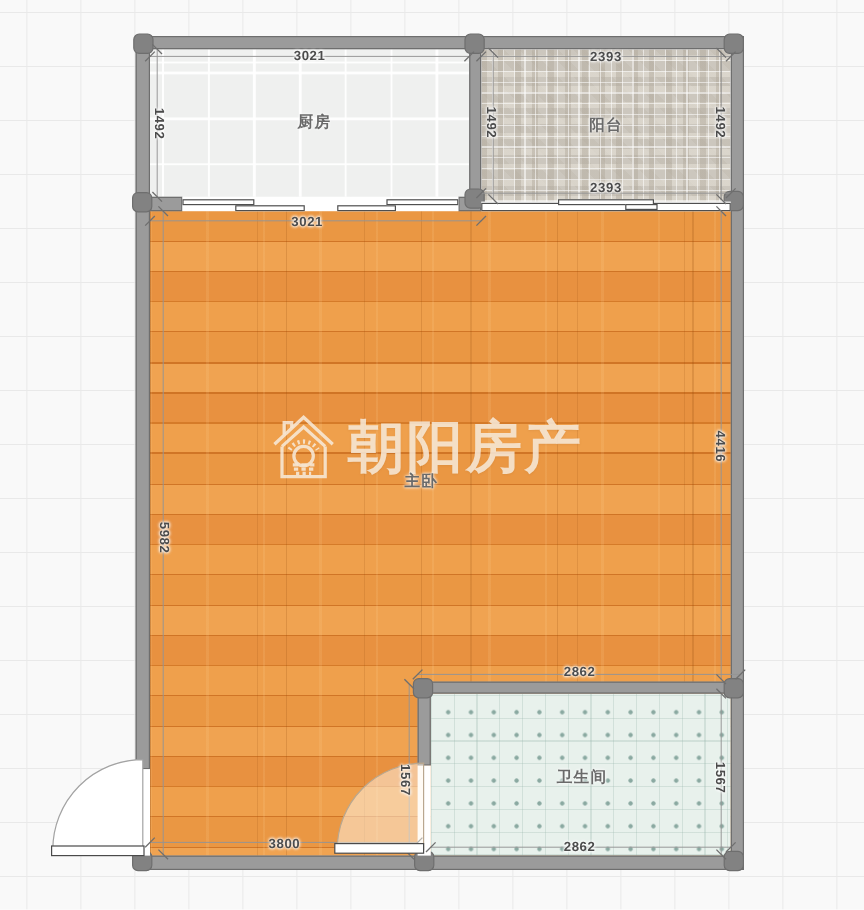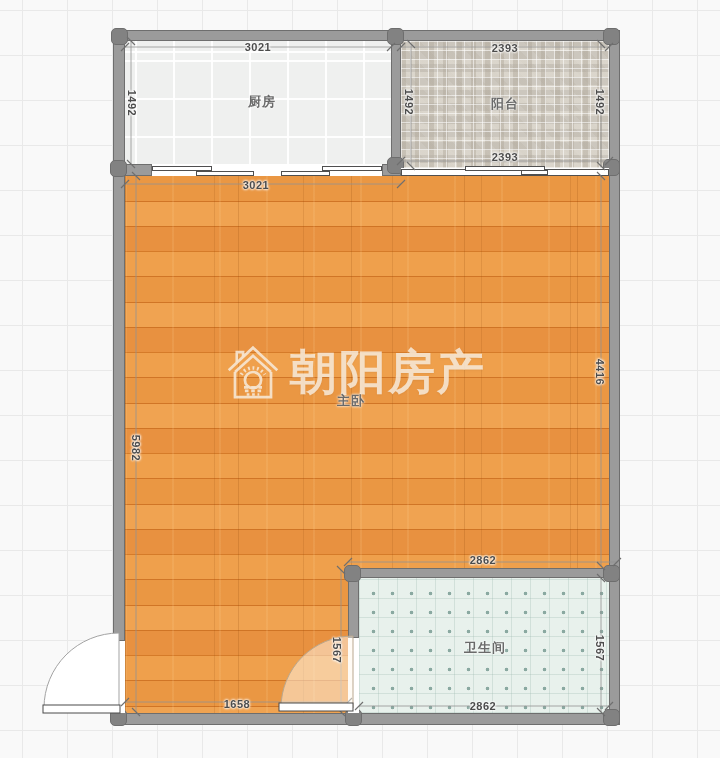--- a/index.html
+++ b/index.html
@@ -210,19 +210,19 @@
 
   <div class="abs dim" style="left:236px;top:40px">3021</div>
   <div class="abs dim v" style="left:110px;top:96px">1492</div>
   <div class="abs dim" style="left:483px;top:41px">2393</div>
   <div class="abs dim v" style="left:387px;top:95px">1492</div>
   <div class="abs dim v" style="left:578px;top:95px">1492</div>
   <div class="abs dim" style="left:483px;top:150px">2393</div>
   <div class="abs dim" style="left:234px;top:178px">3021</div>
   <div class="abs dim v" style="left:114px;top:441px">5982</div>
   <div class="abs dim v" style="left:578px;top:365px">4416</div>
-  <div class="abs dim" style="left:215px;top:697px">1658</div>
+  <div class="abs dim" style="left:215px;top:697px">3800</div>
   <div class="abs dim" style="left:461px;top:553px">2862</div>
   <div class="abs dim v" style="left:315px;top:643px">1567</div>
   <div class="abs dim v" style="left:578px;top:641px">1567</div>
   <div class="abs dim" style="left:461px;top:699px">2862</div>
 
 </div>
 
 </body></html>

